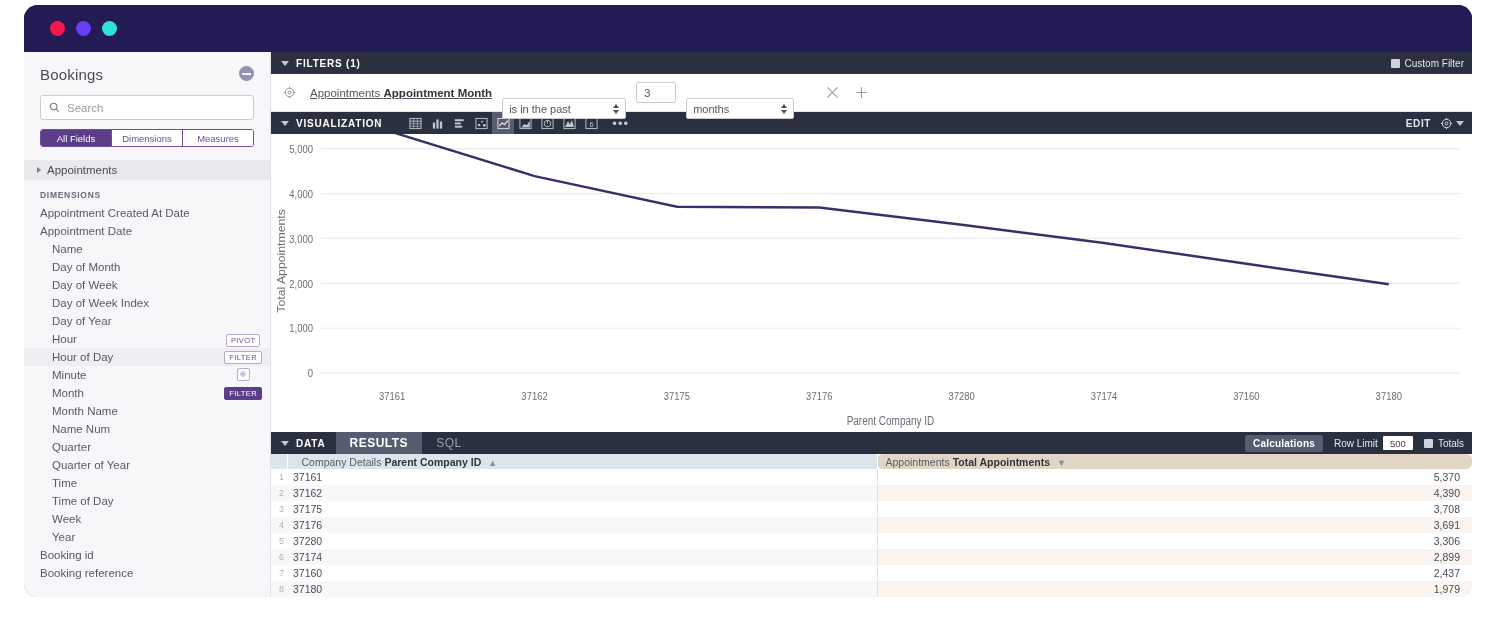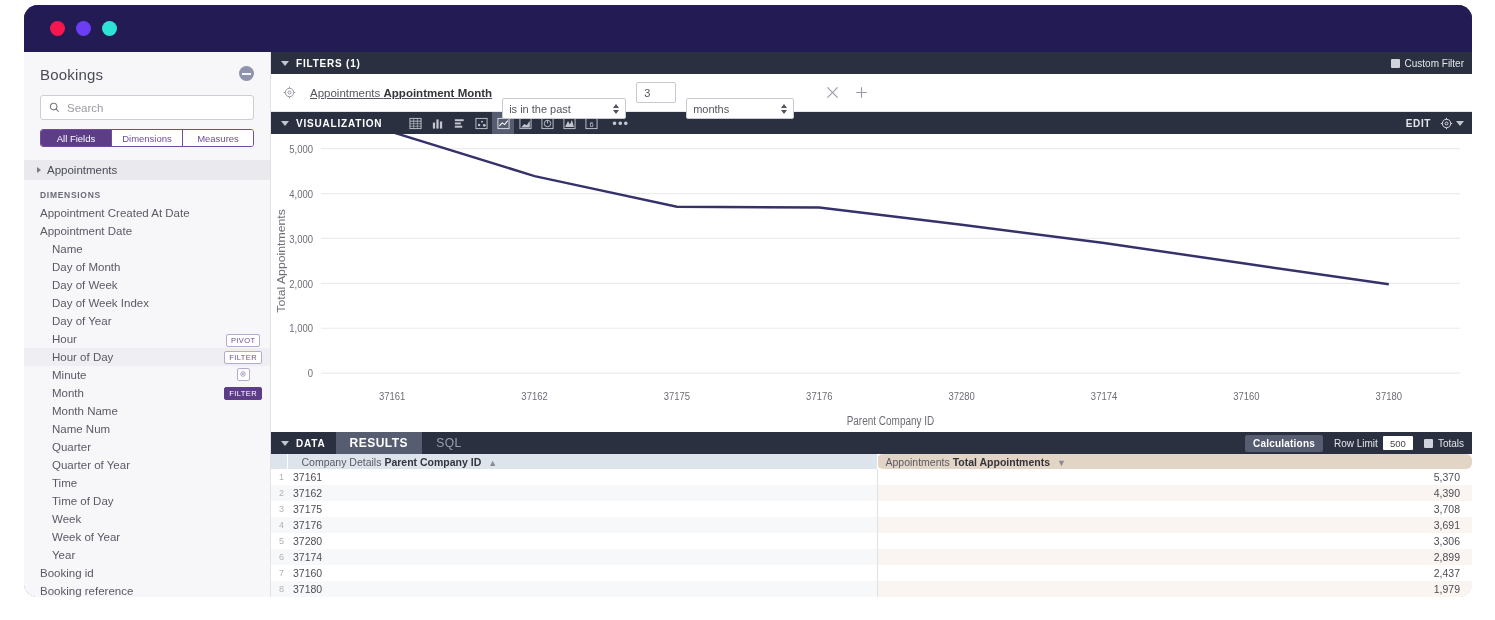--- a/index.html
+++ b/index.html
@@ -404,23 +404,20 @@
             <span>Quarter of Year</span>
           </div>
           <div class="field-row indent">
             <span>Time</span>
           </div>
           <div class="field-row indent">
             <span>Time of Day</span>
           </div>
           <div class="field-row indent">
             <span>Week</span>
-          </div>
-          <div class="field-row indent">
-            <span>Week of Year</span>
           </div>
           <div class="field-row indent">
             <span>Year</span>
           </div>
           <div class="field-row">
             <span>Booking id</span>
           </div>
           <div class="field-row">
             <span>Booking reference</span>
           </div>

